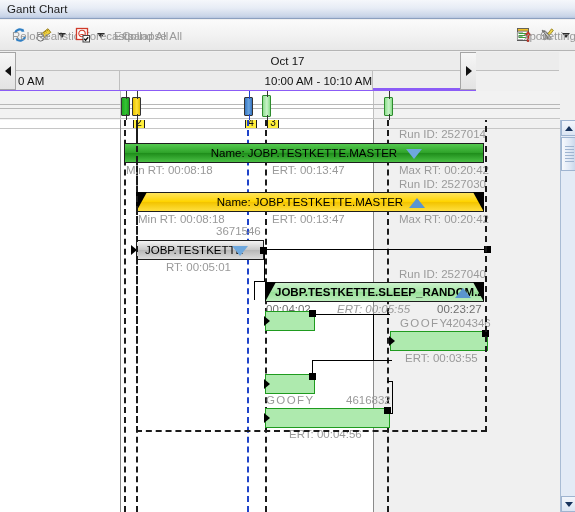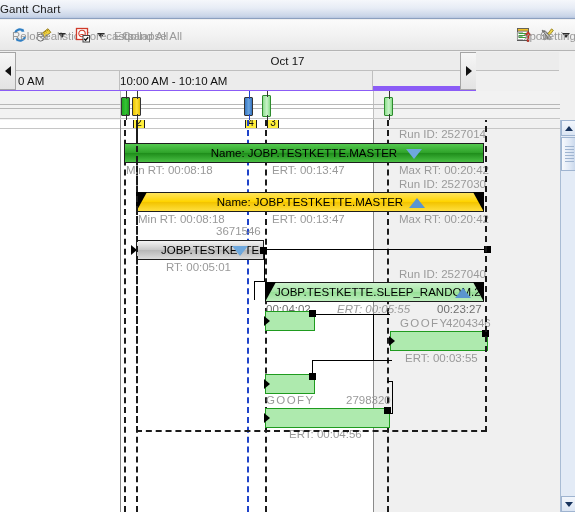--- a/index.html
+++ b/index.html
@@ -22,20 +22,21 @@
 
   
   .titlebar {
     position: absolute; left: 0; top: 0;
     width: 575px; height: 19px;
     background: linear-gradient(to bottom, #f5f7fb 0%, #e7ecf5 45%, #c9d5e8 90%, #b6c5df 100%);
     border-bottom: 1px solid #8ca0bf;
     display: flex; align-items: center;
   }
   .titlebar .title {
+    margin-left: 7px;
     font-size: 11.5px;
     color: #1b1b1b;
     letter-spacing: 0.1px;
   }
 
   
   .toolbar {
     position: absolute; left: 0; top: 20px;
     width: 575px; height: 31px;
     background: linear-gradient(to bottom, #fbfbfb 0%, #f2f2f2 50%, #e8e8e8 100%);
@@ -61,21 +62,21 @@
   }
   .spacer { flex: 1 1 auto; }
 
   .ico { display: inline-block; position: relative; width: 16px; height: 16px; flex: 0 0 16px; }
 
   
   .hdr-outer {
     position: absolute; left: 0; top: 52px;
     width: 476px; height: 39px;
     background: #eeeeee;
-    border-bottom: 5px solid #8b5cf6;
+    border-bottom: 3px solid #8b5cf6;
   }
   .scroll-arrow {
     position: absolute; top: 0;
     width: 16px; height: 38px;
     background: linear-gradient(to bottom, #f6f6f6, #e3e3e3);
     border: 1px solid #a5a5a5;
     display: flex; align-items: center; justify-content: center;
     z-index: 6;
   }
   .scroll-arrow.left { left: 0; border-left: none; }
@@ -92,21 +93,21 @@
     font-size: 11.5px; color: #111;
   }
   .hdr-slots {
     position: absolute; left: 16px; top: 19px;
     width: 543px; height: 19px;
     overflow: hidden;
   }
   .slot {
     position: absolute; top: 0; height: 19px;
     border-right: 1px solid #bfbfbf;
-    display: flex; align-items: center; justify-content: flex-start;
+    display: flex; align-items: center; justify-content: flex-end;
     font-size: 11.5px; color: #111;
     background: #ececec;
     overflow: hidden; white-space: nowrap;
   }
   .slot.first { justify-content: flex-start; padding-left: 2px; }
   .slot.last  { justify-content: flex-end;  padding-right: 1px; }
 
   
   .mstrip {
     position: absolute; left: 0; top: 91px;
@@ -186,21 +187,21 @@
     white-space: nowrap;
   }
   .bar .btext {
     position: absolute;
     width: 100%;
     text-align: center;
     line-height: 18px;
   }
   .bar.green   { background: linear-gradient(to bottom,#54c94f 0%,#2fa32a 48%,#1f8e1b 52%,#49bf44 100%); }
   .bar.yellow  { background: linear-gradient(to bottom,#ffe45c 0%,#ffd400 48%,#f3c400 52%,#ffdf3d 100%); }
-  .bar.grey    { background: linear-gradient(to bottom,#f3f3f3 0%,#c9c9c9 48%,#b7b7b7 52%,#dcdcdc 100%); padding-left: 16px; }
+  .bar.grey    { background: linear-gradient(to bottom,#f3f3f3 0%,#c9c9c9 48%,#b7b7b7 52%,#dcdcdc 100%); }
   .bar.mint    { background: linear-gradient(to bottom,#cdf2cd 0%,#a6e6a6 48%,#97e097 52%,#bdeebd 100%); border-color:#1d1d1d; }
   .bar.mintplain { background: #aeeaae; border: 1px solid #1f9b1f; }
 
   .arrow-dn {
     position: absolute;
     width: 0; height: 0;
     border-left: 8px solid transparent;
     border-right: 8px solid transparent;
     border-top: 10px solid #6ea8dd;
   }
@@ -478,21 +479,21 @@
     <div class="conn h" style="left:264px;top:129px;width:223px;"></div>
     <div class="nub" style="left:484px;top:126px;"></div>
     <div class="conn v" style="left:264px;top:129px;height:33px;"></div>
     <div class="conn h" style="left:254px;top:161px;width:11px;"></div>
     <div class="conn v" style="left:254px;top:161px;height:19px;"></div>
 
     <div class="lbl" style="left:399px;top:148px;">Run ID: 2527040</div>
     <div class="bar mint" style="left:265px;top:162px;width:219px;">
       <span class="cap-left"></span>
       <span class="cap-right"></span>
-      <span class="btext" style="text-align:left;padding-left:9px;">JOBP.TESTKETTE.SLEEP_RANDOM.2</span>
+      <span class="btext" style="text-align:left;padding-left:9px;font-weight:bold;">JOBP.TESTKETTE.SLEEP_RANDOM.2</span>
       <span class="arrow-up" style="left:189px;top:5px;"></span>
     </div>
     <div class="lbl" style="left:266px;top:183px;color:#6f6f6f;">00:04:02</div>
     <div class="lbl" style="left:337px;top:183px;font-style:italic;">ERT: 00:05:55</div>
     <div class="lbl" style="left:437px;top:183px;color:#6f6f6f;">00:23:27</div>
 
     <div class="lbl" style="left:400px;top:197px;letter-spacing:1.4px;">GOOFY</div>
     <div class="lbl" style="left:446px;top:197px;">4204346</div>
 
     <div class="bar mintplain" style="left:265px;top:191px;width:50px;">
@@ -510,21 +511,21 @@
     <div class="conn v" style="left:373px;top:194px;height:47px;"></div>
 
     <div class="bar mintplain" style="left:265px;top:254px;width:50px;">
       <span class="point-left" style="left:-2px;top:4px;"></span>
       <span class="nub" style="right:-2px;top:-2px;"></span>
     </div>
     <div class="conn v" style="left:312px;top:240px;height:17px;"></div>
     <div class="conn h" style="left:312px;top:240px;width:80px;"></div>
 
     <div class="lbl" style="left:266px;top:274px;letter-spacing:1.4px;">GOOFY</div>
-    <div class="lbl" style="left:346px;top:274px;">2798320</div>
+    <div class="lbl" style="left:346px;top:274px;">4616832</div>
     <div class="bar mintplain" style="left:265px;top:288px;width:125px;">
       <span class="point-left" style="left:-2px;top:4px;"></span>
       <span class="nub" style="right:-2px;top:-2px;"></span>
     </div>
     <div class="lbl" style="left:289px;top:308px;">ERT: 00:04:56</div>
 
     <div class="conn v" style="left:392px;top:261px;height:33px;"></div>
     <div class="conn h" style="left:387px;top:261px;width:6px;"></div>
     <div class="conn h" style="left:387px;top:293px;width:6px;"></div>
 

